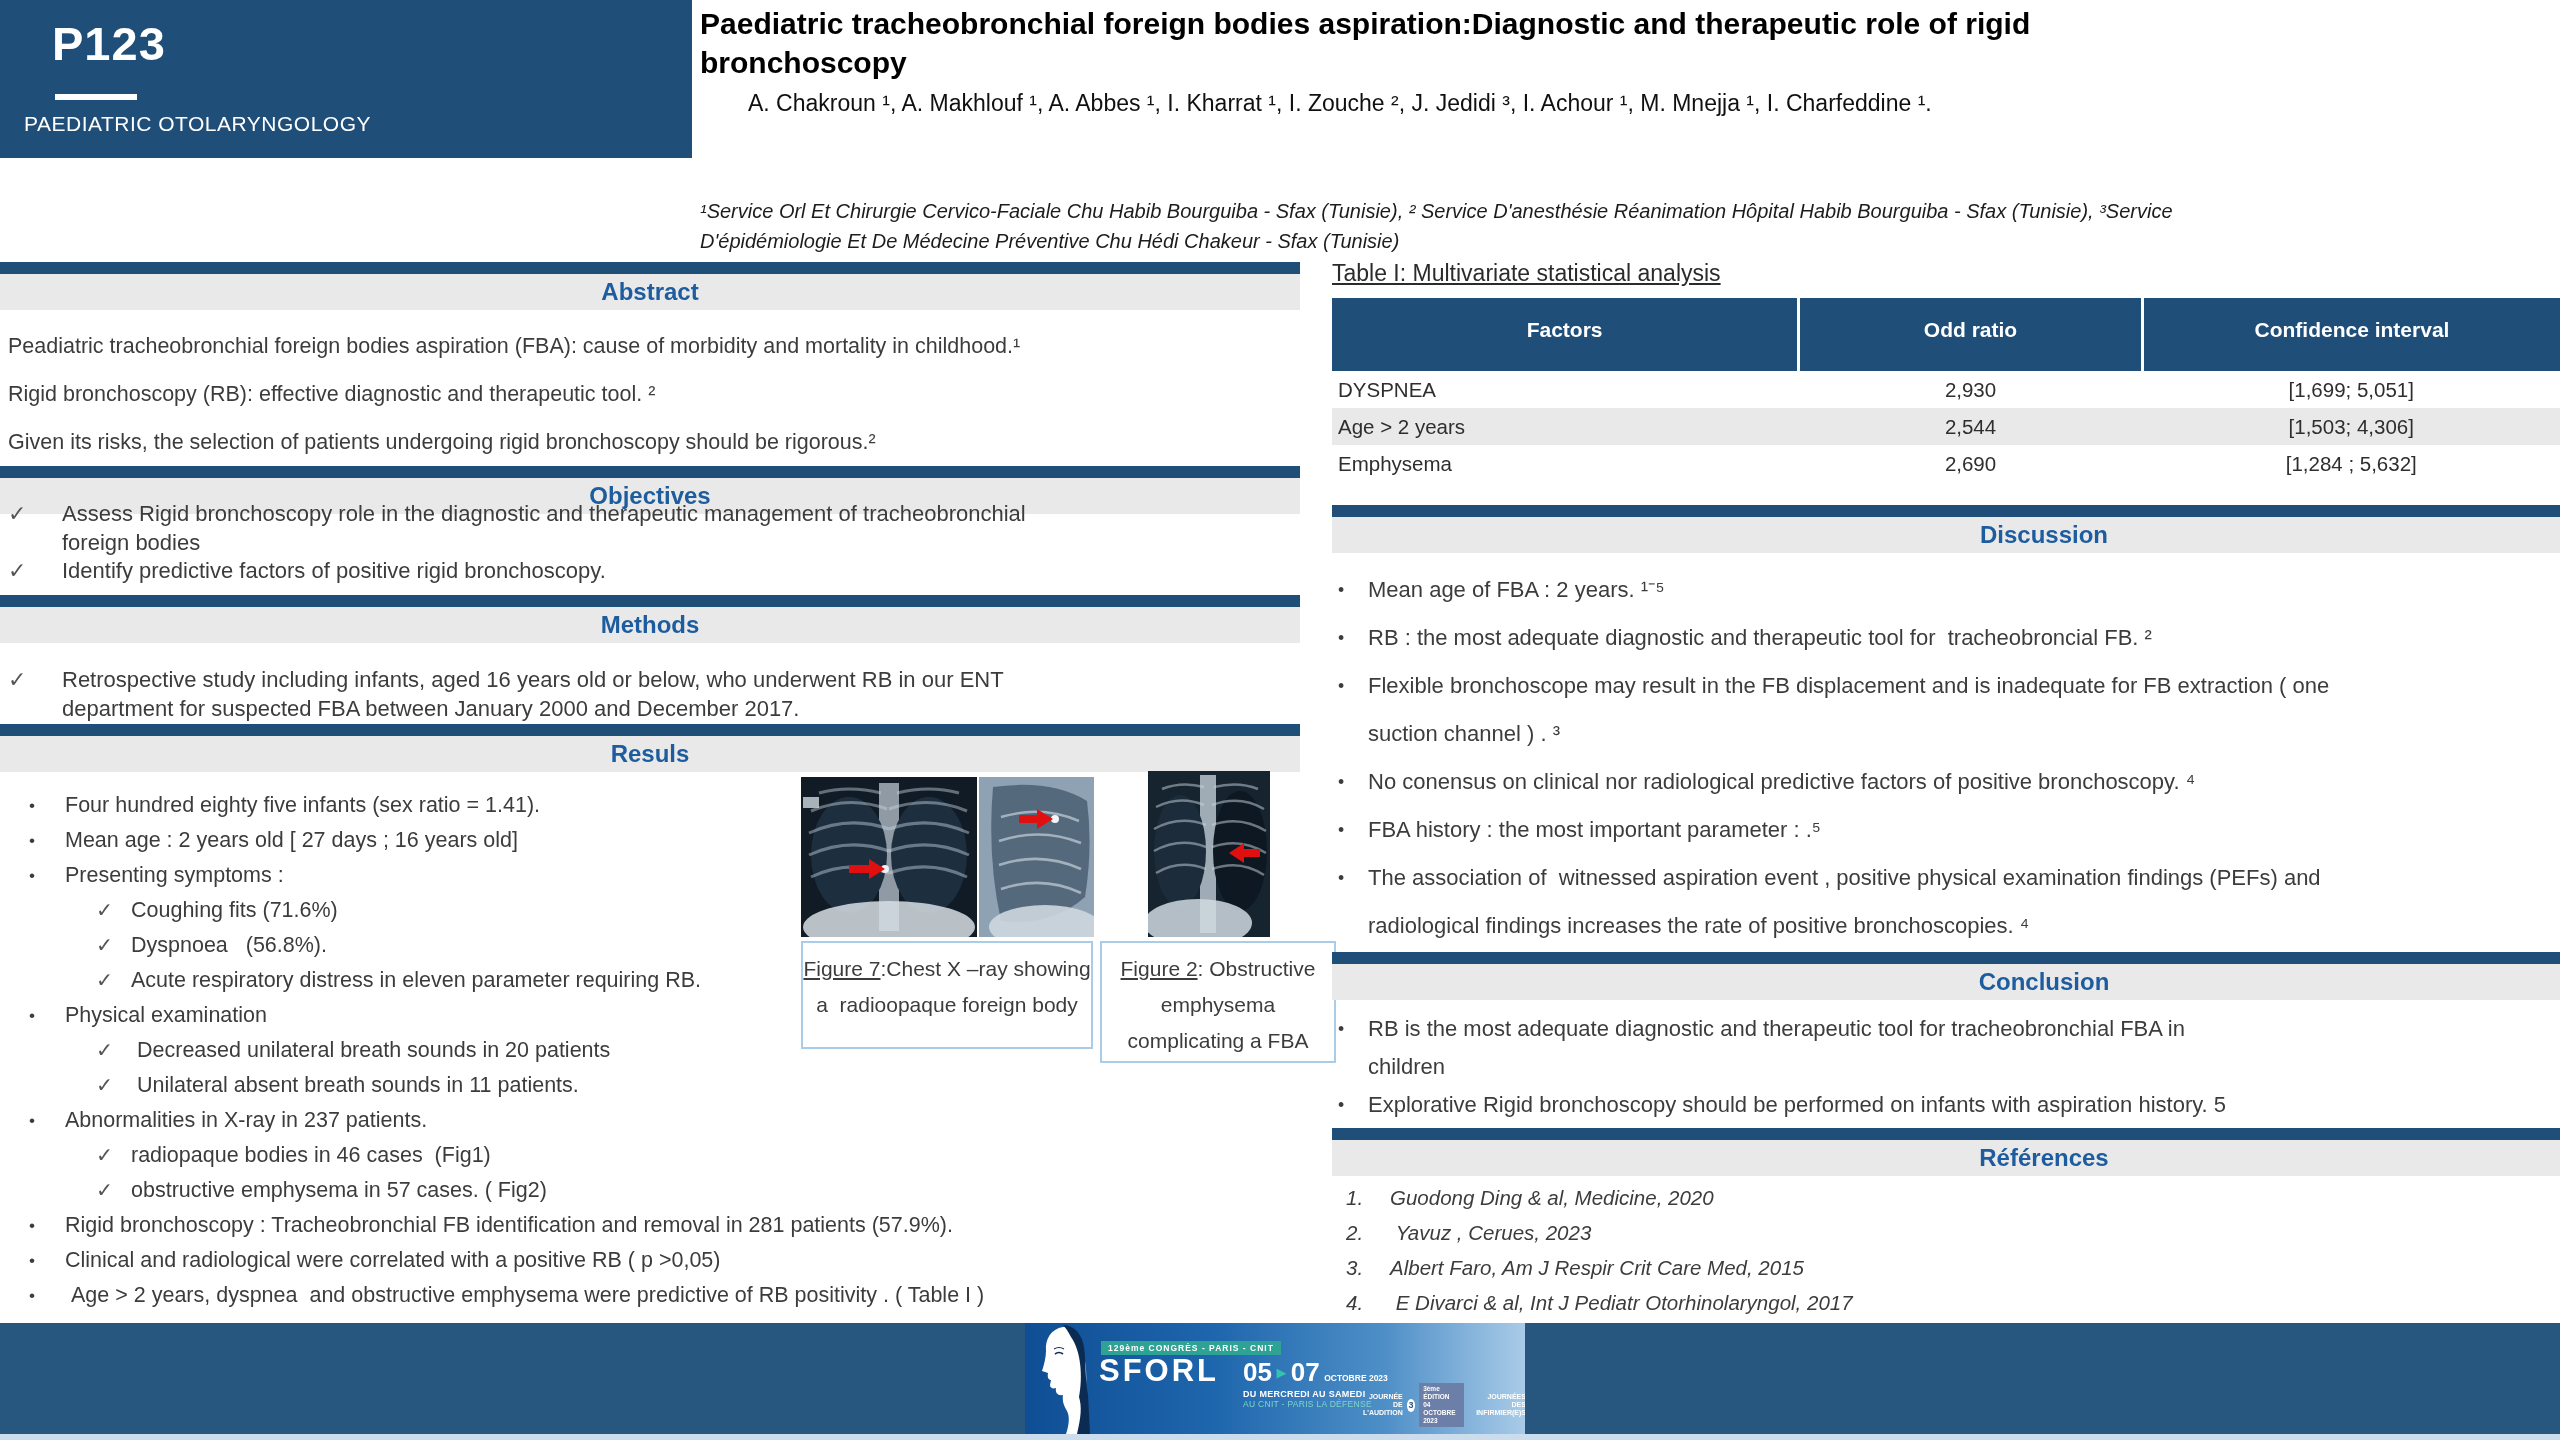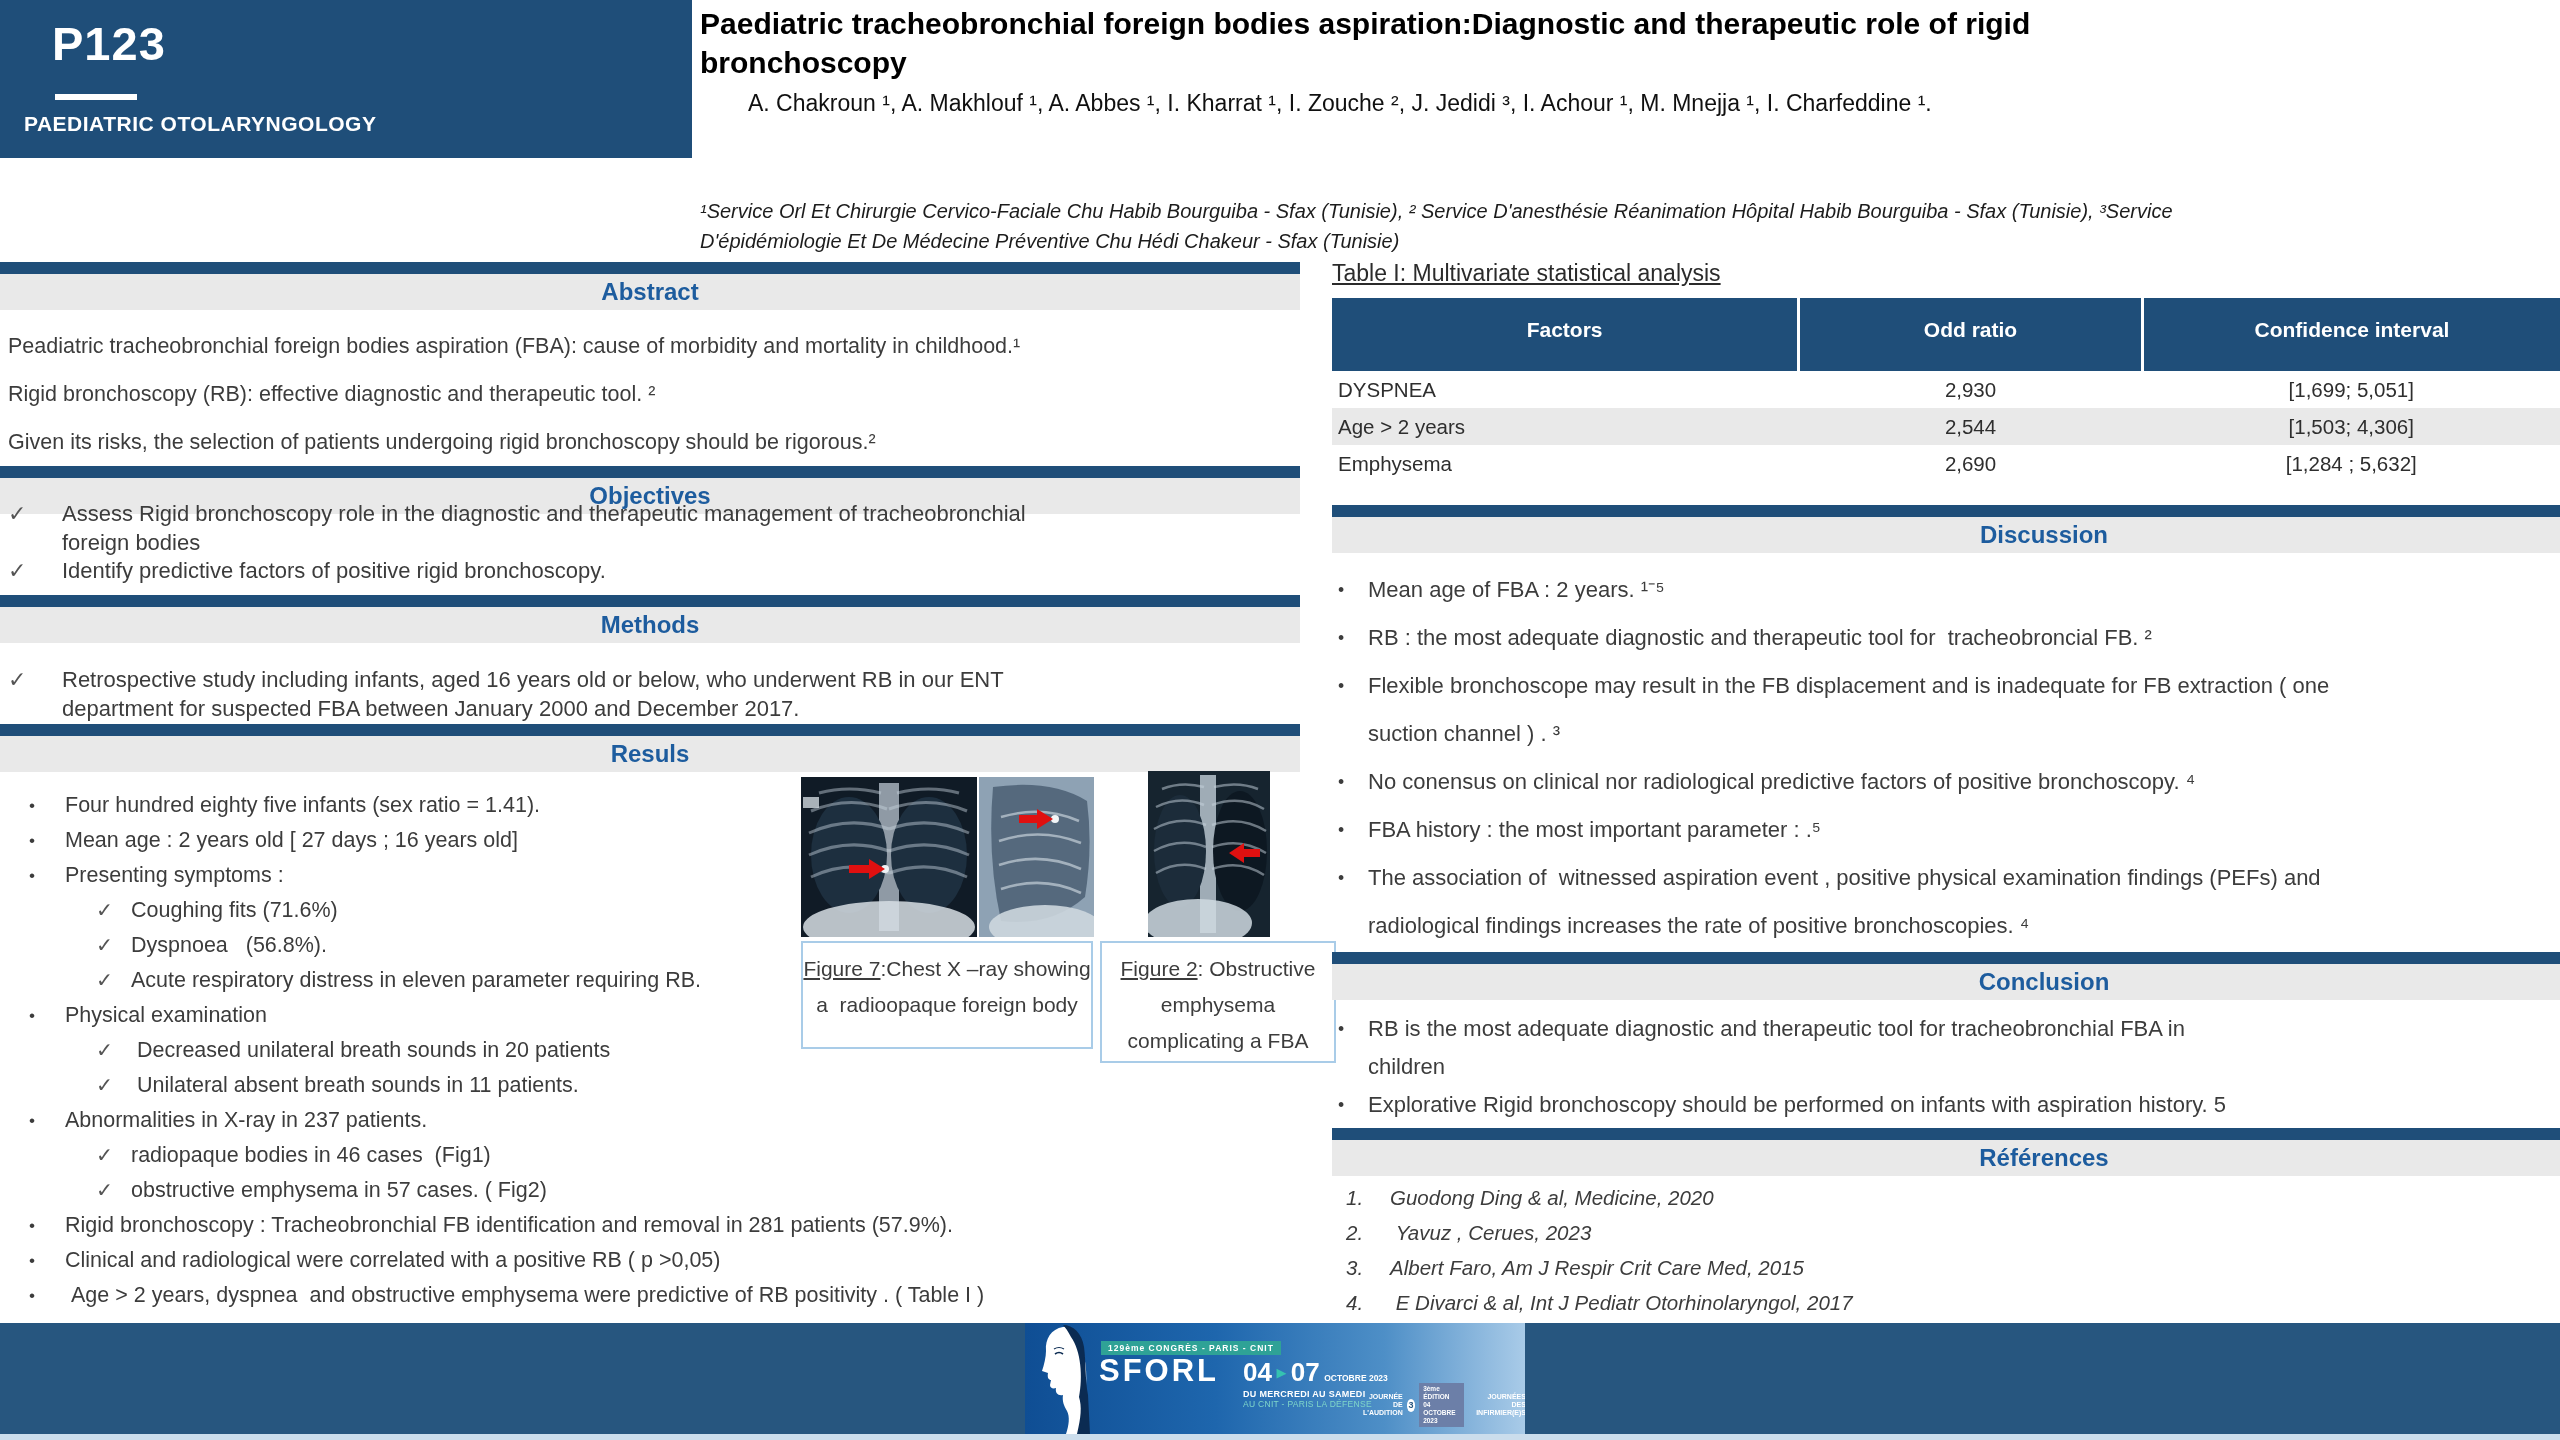--- a/index.html
+++ b/index.html
@@ -4,21 +4,21 @@
 <style>
   html,body{margin:0;padding:0;}
   body{width:2560px;height:1440px;background:#fff;font-family:"Liberation Sans",sans-serif;color:#3f3f3f;}
   .page{position:relative;width:2560px;height:1440px;overflow:hidden;background:#fff;}
   .pre{white-space:pre-wrap;}
 
   
   .hdr-box{position:absolute;left:0;top:0;width:692px;height:158px;background:#1F4E79;}
   .hdr-code{position:absolute;left:52px;top:16px;font-size:47px;font-weight:bold;color:#fff;letter-spacing:1px;}
   .hdr-rule{position:absolute;left:55px;top:94px;width:82px;height:6px;background:#fff;}
-  .hdr-cat{position:absolute;left:24px;top:112px;font-size:21px;font-weight:bold;color:#fff;letter-spacing:.5px;}
+  .hdr-cat{position:absolute;left:24px;top:112px;font-size:21px;font-weight:normal;color:#fff;letter-spacing:.5px;}
 
   
   .title{position:absolute;left:700px;top:4px;width:1850px;font-size:30px;font-weight:bold;color:#000;line-height:39px;}
   .authors{position:absolute;left:700px;top:90px;width:1850px;font-size:23px;color:#101010;margin-left:48px;}
   .affil{position:absolute;left:700px;top:196px;width:1800px;font-size:20px;font-style:italic;color:#1c1c1c;line-height:30px;}
 
   
   .bar{position:absolute;}
   .bar .strip{height:12px;background:#1F4E79;}
   .bar .lbl{height:36px;background:#E9E9E9;color:#1D5C9E;font-weight:bold;font-size:24px;text-align:center;line-height:36px;}
@@ -304,21 +304,21 @@
         <path d="M32 4 C20 6 14 16 15 28 C15 34 13 42 11 48 L17 50 C16 55 18 57 20 57 L19 62 C19 65 22 66 25 65 C24 70 27 73 32 72 C31 78 33 83 36 88 C39 94 38 102 35 111 L56 111 C52 96 51 86 53 76 C57 60 56 36 49 20 C45 9 39 3 32 4 Z" fill="#ffffff"></path>
         <path d="M32 2 C42 2 51 10 53 24 C55 38 54 56 57 72 L59 111 H46 C50 94 51 84 48 74 C52 54 50 28 40 14 C37 8 34 4 32 2 Z" fill="#0B2B52"></path>
         <path d="M24 31 q4 -3 8 0" stroke="#0B2B52" stroke-width="1.6" fill="none"></path>
         <path d="M23 26 q5 -3 10 0" stroke="#0B2B52" stroke-width="1.2" fill="none"></path>
       </svg>
     </div>
     <div class="cong-badge">129ème CONGRÈS - PARIS - CNIT</div>
     <div class="brand">SFORL</div>
     <div class="dates">
       <div>
-        <span class="d-num">04</span>
+        <span class="d-num">05</span>
         <span class="d-arr">▶</span>
         <span class="d-num">07</span>
         <span class="d-suffix">OCTOBRE 2023</span>
       </div>
       <div class="days">DU MERCREDI AU SAMEDI</div>
       <div class="venue">AU CNIT - PARIS LA DÉFENSE</div>
     </div>
     <div class="sides">
       <div class="side">
         <span class="slabel">JOURNÉE DE

